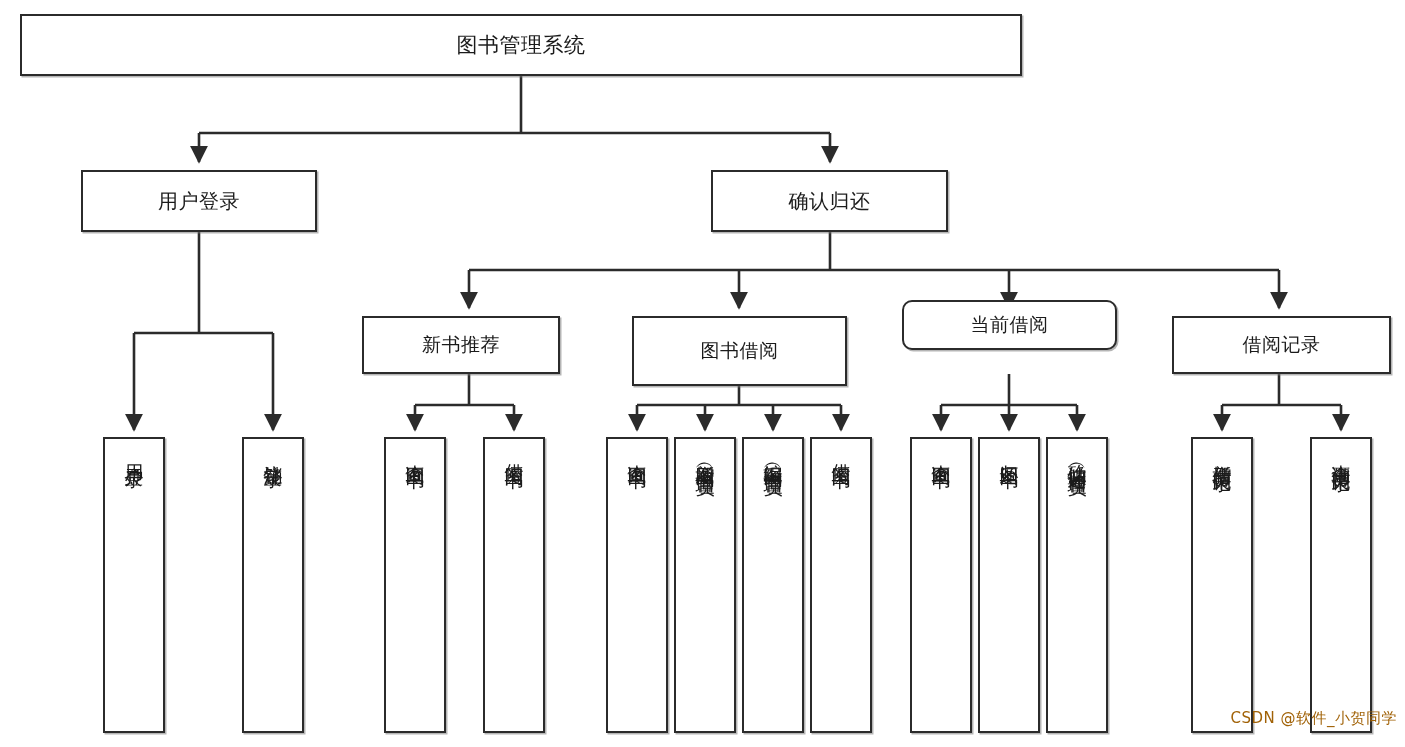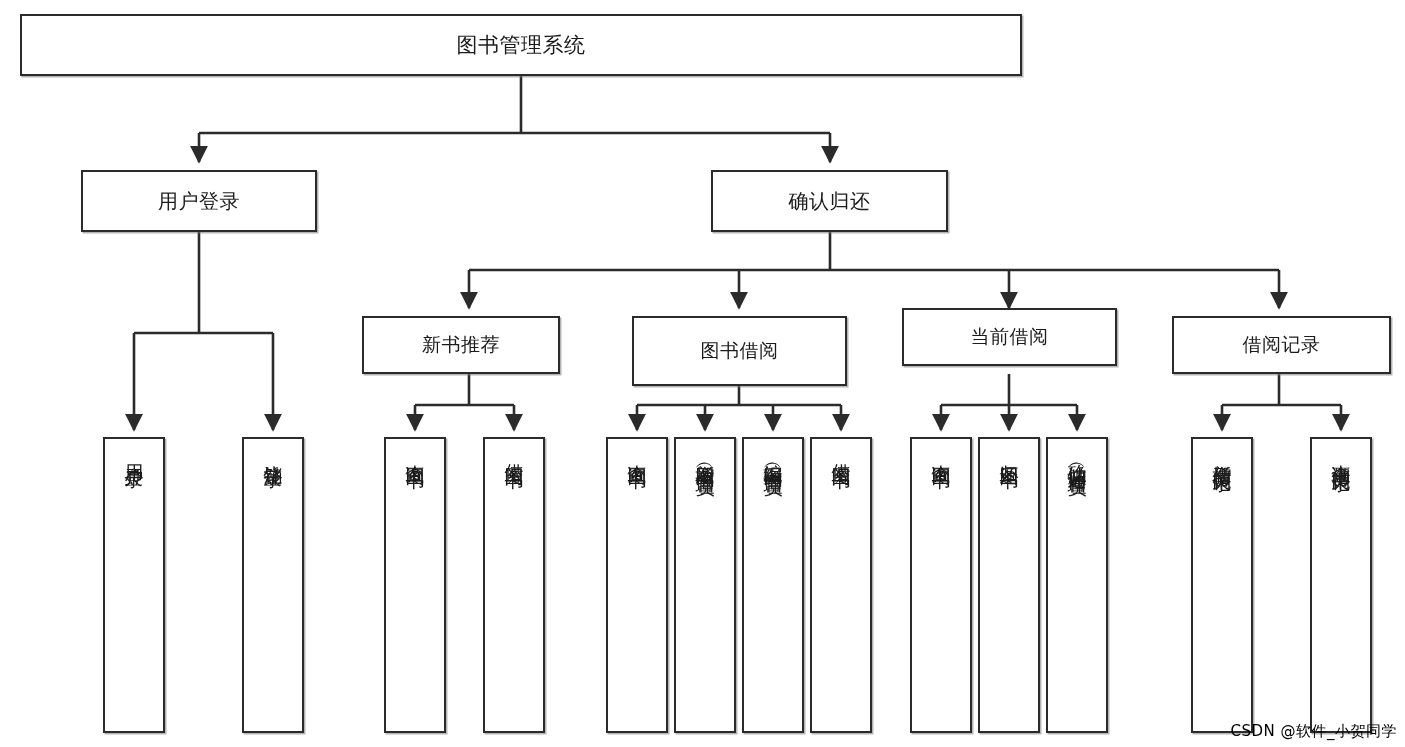--- a/index.html
+++ b/index.html
@@ -57,23 +57,23 @@
     writing-mode: vertical-rl;
     text-orientation: upright;
     font-size: 19px;
     line-height: 1.05;
     letter-spacing: 2px;
     white-space: nowrap;
   }
   .watermark {
     position: absolute;
     right: 8px;
-    bottom: 6px;
+    bottom: 19px;
     font-size: 15px;
-    color: #000000;
+    color: #a16207;
     letter-spacing: 0.5px;
     z-index: 3;
     white-space: nowrap;
   }
 </style>
 </head>
 <body>
 
 <div id="canvas">
 
@@ -137,21 +137,21 @@
   <div class="node lvl2" style="left:711px; top:170px; width:237px; height:62px;">
     <span class="lbl">确认归还</span>
   </div>
 
   <div class="node lvl3" style="left:362px; top:316px; width:198px; height:58px;">
     <span class="lbl">新书推荐</span>
   </div>
   <div class="node lvl3" style="left:632px; top:316px; width:215px; height:70px;">
     <span class="lbl">图书借阅</span>
   </div>
-  <div class="node lvl3" style="left:902px; top:308px; width:215px; height:58px;">
+  <div class="node lvl3" style="left:902px; top:300px; width:215px; height:50px;border-radius:10px;">
     <span class="lbl">当前借阅</span>
   </div>
   <div class="node lvl3" style="left:1172px; top:316px; width:219px; height:58px;">
     <span class="lbl">借阅记录</span>
   </div>
 
   <div class="node leaf" style="left:103px; top:437px; width:62px; height:296px;">
     <span class="lbl">用户登录</span>
   </div>
   <div class="node leaf" style="left:242px; top:437px; width:62px; height:296px;">

